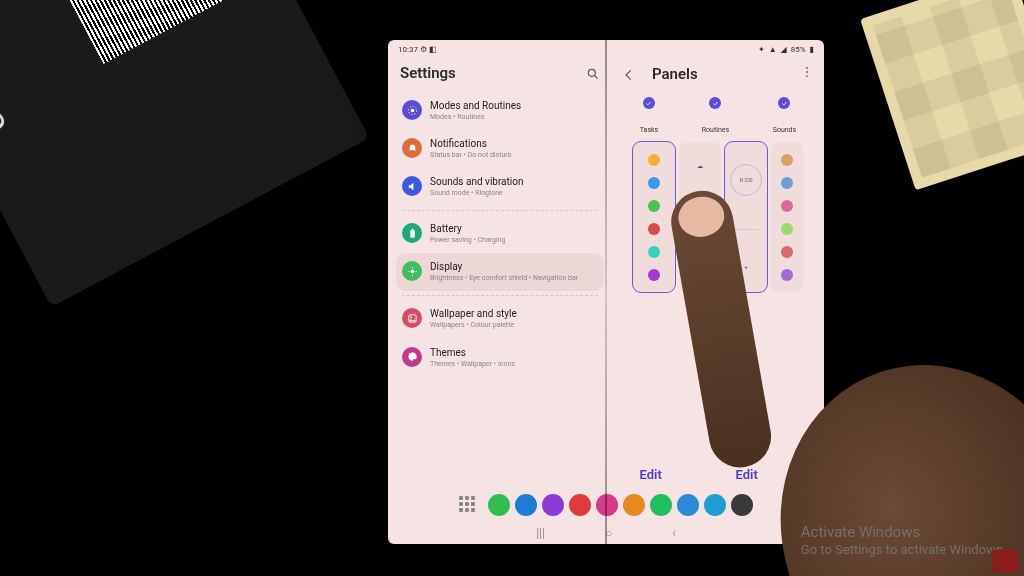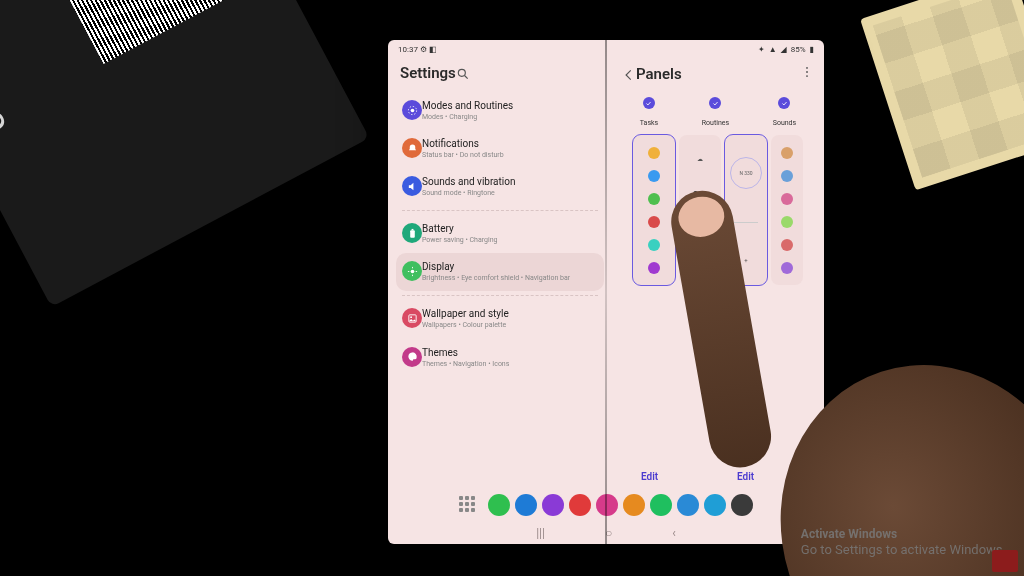--- a/index.html
+++ b/index.html
@@ -15,60 +15,60 @@
   .tablet{position:absolute;left:380px;top:32px;width:452px;height:520px;background:#000;border-radius:14px;box-shadow:0 12px 40px rgba(0,0,0,.45);padding:8px;box-sizing:border-box;display:flex;}
   .tablet::after{content:"";position:absolute;left:50%;top:8px;bottom:8px;width:2px;background:linear-gradient(to bottom,rgba(0,0,0,.4),rgba(0,0,0,.15),rgba(0,0,0,.4));transform:translateX(-50%);}
   .screen{flex:1;background:#f6e4e4;border-radius:6px;position:relative;overflow:hidden;display:flex;flex-direction:column;}
   
   .status{display:flex;justify-content:space-between;align-items:center;height:18px;padding:0 10px;font-size:8px;color:#333;}
   .status .r{display:flex;gap:4px;align-items:center;}
   
   .content{flex:1;display:flex;min-height:0;}
   .left{flex:1;display:flex;flex-direction:column;padding:0 8px;min-width:0;}
   .right{width:200px;display:flex;flex-direction:column;padding:0 6px;}
-  .hdr{display:flex;align-items:center;justify-content:flex-start;padding:6px 4px 10px;}
+  .hdr{display:flex;align-items:center;justify-content:space-between;padding:6px 4px 10px;}
   .hdr h1{margin:0;font-size:15px;font-weight:600;color:#2a2a2a;}
   .search-ic{width:14px;height:14px;}
-  .right .hdr{gap:0;justify-content:flex-start;}
+  .right .hdr{gap:16px;justify-content:flex-start;}
   .right .hdr .more{margin-left:auto;}
   .back-ic{width:14px;height:14px;}
   .list{flex:1;overflow:hidden;}
-  .item{display:flex;align-items:flex-start;padding:8px 6px;border-radius:10px;}
+  .item{display:flex;gap:8px;align-items:flex-start;padding:8px 6px;border-radius:10px;}
   .item.sel{background:#ecd6d6;}
   .item .ic{width:20px;height:20px;border-radius:50%;display:flex;align-items:center;justify-content:center;flex-shrink:0;}
   .item .ic svg{width:11px;height:11px;}
   .item .txt{min-width:0;}
   .item .title{font-size:10px;color:#222;line-height:1.2;}
   .item .sub{font-size:7px;color:#888;line-height:1.3;margin-top:1px;}
   .divider{height:0;border-top:1px dashed #d9c4c4;margin:4px 6px;}
   
   .panel-tabs{display:flex;justify-content:space-around;padding:4px 0 2px;}
-  .ptab{display:flex;flex-direction:column;align-items:center;gap:10px;font-size:7px;color:#333;}
+  .ptab{display:flex;flex-direction:column;align-items:center;gap:17px;font-size:7px;color:#333;}
   .check{width:12px;height:12px;border-radius:50%;background:#5b4bdb;display:flex;align-items:center;justify-content:center;}
   .check svg{width:7px;height:7px;}
   .panel-row{flex:1;display:flex;gap:4px;justify-content:center;padding:6px 0;}
   .pcard{width:42px;height:150px;background:#f1dcdc;border-radius:8px;display:flex;flex-direction:column;align-items:center;justify-content:space-around;padding:6px 0;box-sizing:border-box;font-size:6px;color:#555;}
   .pcard.sel{outline:1px solid #6a5ae0;}
   .mini-ic{width:12px;height:12px;border-radius:50%;background:#ddd;}
-  .edit-link{font-size:10px;color:#4b3bcf;font-weight:600;text-align:center;}
+  .edit-link{font-size:13px;color:#4b3bcf;font-weight:600;text-align:center;}
   .edit-row{display:flex;justify-content:space-around;padding:2px 4px 6px;}
   .compass{width:30px;height:30px;border:1px solid #bcb5e8;border-radius:50%;display:flex;align-items:center;justify-content:center;font-size:5px;color:#666;}
   
   .dock{height:34px;display:flex;align-items:center;justify-content:center;gap:5px;padding:0 8px;}
   .dock .app{width:22px;height:22px;border-radius:50%;}
   .nav{height:22px;display:flex;align-items:center;justify-content:center;gap:60px;}
   .nav span{color:#9a8a8a;font-size:12px;}
   
   .hand{position:absolute;right:-70px;bottom:-130px;width:430px;height:520px;transform:rotate(-18deg);pointer-events:none;}
   .palm{position:absolute;right:40px;bottom:0;width:300px;height:330px;background:radial-gradient(ellipse at 40% 40%,#6b4a36,#4a3020 70%);border-radius:50% 50% 40% 40%;}
   .finger{position:absolute;left:70px;top:-40px;width:62px;height:280px;background:linear-gradient(#6b4a36,#4a3020);border-radius:32px;transform:rotate(8deg);}
   .finger::after{content:"";position:absolute;top:6px;left:8px;width:46px;height:40px;background:#e7b9a3;border-radius:50%;}
   
   .wm{position:absolute;right:18px;bottom:18px;text-align:left;color:rgba(120,120,120,.85);font-size:13px;line-height:1.25;}
-  .wm .big{font-size:12px;font-weight:bold;}
+  .wm .big{font-size:15px;}
   .badge{position:absolute;right:6px;bottom:4px;width:26px;height:22px;background:#8c1c1c;border-radius:2px;}
 </style>
 </head>
 <body>
 
 <div class="desk">
 
   <div class="box">
     <div class="box-label">Galaxy Z Fold6</div>
     <div class="barcode"></div>
@@ -109,21 +109,21 @@
           <div class="list" id="settings-list">
               <div class="item">
                 <span class="ic" style="background:#5b4bdb">
                   <svg viewBox="0 0 24 24" fill="#fff">
                     <circle cx="12" cy="12" r="4"></circle>
                     <circle cx="12" cy="12" r="9" fill="none" stroke="#fff" stroke-width="2" stroke-dasharray="3 4"></circle>
                   </svg>
                 </span>
                 <span class="txt">
                   <div class="title">Modes and Routines</div>
-                  <div class="sub">Modes • Charging</div>
+                  <div class="sub">Modes • Routines</div>
                 </span>
               </div>
               <div class="item">
                 <span class="ic" style="background:#e06a3a">
                   <svg viewBox="0 0 24 24" fill="#fff">
                     <path d="M12 3a6 6 0 0 0-6 6v4l-2 3h16l-2-3V9a6 6 0 0 0-6-6z"></path>
                   </svg>
                 </span>
                 <span class="txt">
                   <div class="title">Notifications</div>
@@ -186,21 +186,21 @@
                 </span>
               </div>
               <div class="item">
                 <span class="ic" style="background:#c23a8a">
                   <svg viewBox="0 0 24 24" fill="#fff">
                     <path d="M12 3a9 9 0 1 0 0 18c1 0 1-1 1-1 0-1 1-2 2-2h2a4 4 0 0 0 4-4 9 9 0 0 0-9-11z"></path>
                   </svg>
                 </span>
                 <span class="txt">
                   <div class="title">Themes</div>
-                  <div class="sub">Themes • Navigation • Icons</div>
+                  <div class="sub">Themes • Wallpaper • Icons</div>
                 </span>
               </div>
             </div>
         </div>
 
         <div class="right">
           <div class="hdr">
             <span class="back-ic">
               <svg viewBox="0 0 24 24" fill="none" stroke="#555" stroke-width="2">
                   <polyline points="15 4 7 12 15 20"></polyline>

